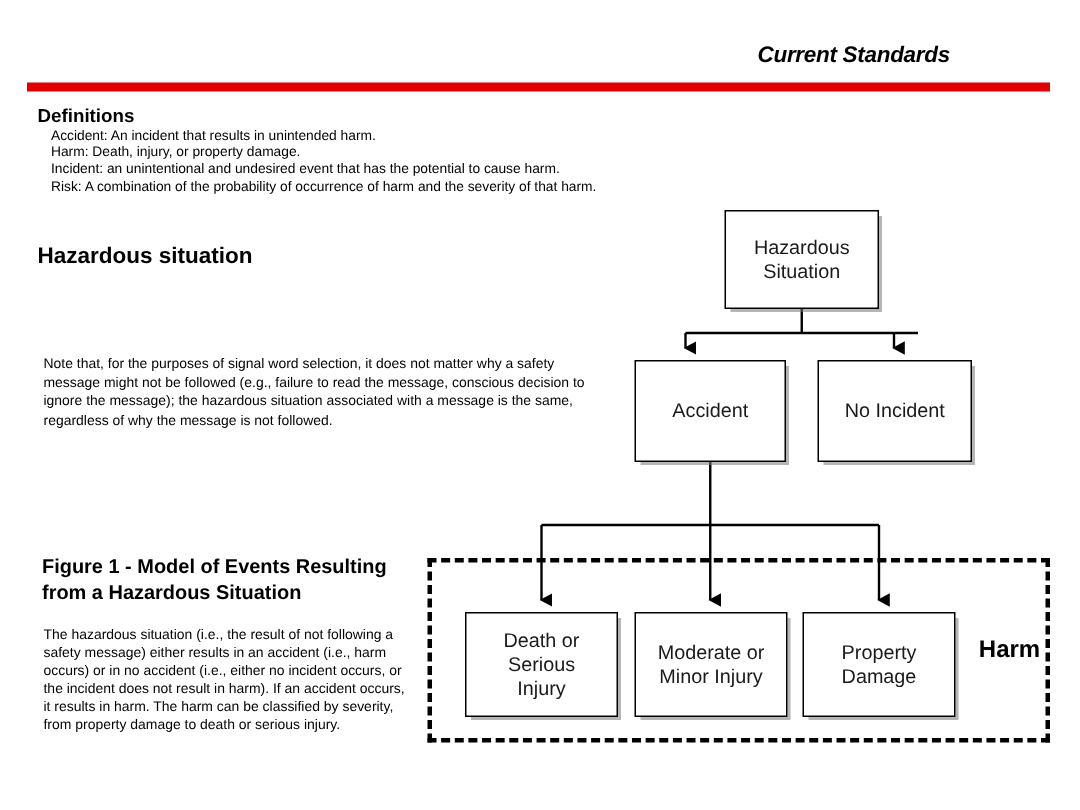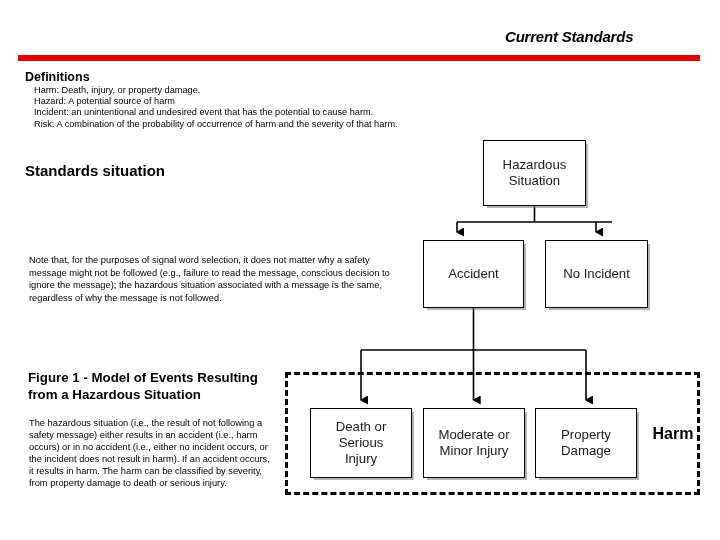--- a/index.html
+++ b/index.html
@@ -70,21 +70,21 @@
     font-weight: bold;
   }
   .para {
     position: absolute;
     left: 29px;
     width: 370px;
     font-size: 9.3px;
     line-height: 12.6px;
   }
   .para-1 { top: 193px; }
-  .para-2 { top: 254px; }
+  .para-2 { top: 236px; }
   .para-3 { top: 297px; }
 
   
   .fig-title {
     position: absolute;
     left: 28px; top: 370px;
     width: 255px;
     font-size: 13.3px;
     font-weight: bold;
     line-height: 16.5px;
@@ -145,27 +145,27 @@
 </head>
 <body>
 
 <div class="slide">
 
   <div class="title-right">Current Standards</div>
   <div class="red-rule"></div>
 
   <div class="defs-head">Definitions</div>
   <div class="defs-list">
+    <div>Accident: An incident that results in unintended harm.</div>
     <div>Harm: Death, injury, or property damage.</div>
-    <div>Hazard: A potential source of harm</div>
     <div>Incident: an unintentional and undesired event that has the potential to cause harm.</div>
     <div>Risk: A combination of the probability of occurrence of harm and the severity of that harm.</div>
   </div>
 
-  <div class="haz-head">Standards situation</div>
+  <div class="haz-head">Hazardous situation</div>
   <div class="para para-2">Note that, for the purposes of signal word selection, it does not matter why a safety message might not be followed (e.g., failure to read the message, conscious decision to ignore the message); the hazardous situation associated with a message is the same, regardless of why the message is not followed.</div>
 
   <div class="fig-title">Figure 1 - Model of Events Resulting from a Hazardous Situation</div>
   <div class="fig-body">The hazardous situation (i.e., the result of not following a safety message) either results in an accident (i.e., harm occurs) or in no accident (i.e., either no incident occurs, or the incident does not result in harm).  If an accident occurs, it results in harm.  The harm can be classified by severity, from property damage to death or serious injury.</div>
 
   <svg class="flow" viewBox="0 0 720 540" width="720" height="540">
     <defs>
       <marker id="arrow" markerWidth="9" markerHeight="9" refX="4.5" refY="7.2" orient="auto" markerUnits="userSpaceOnUse">
         <path d="M0,0 L9,0 L4.5,8.4 Z" fill="#000"></path>
       </marker>

